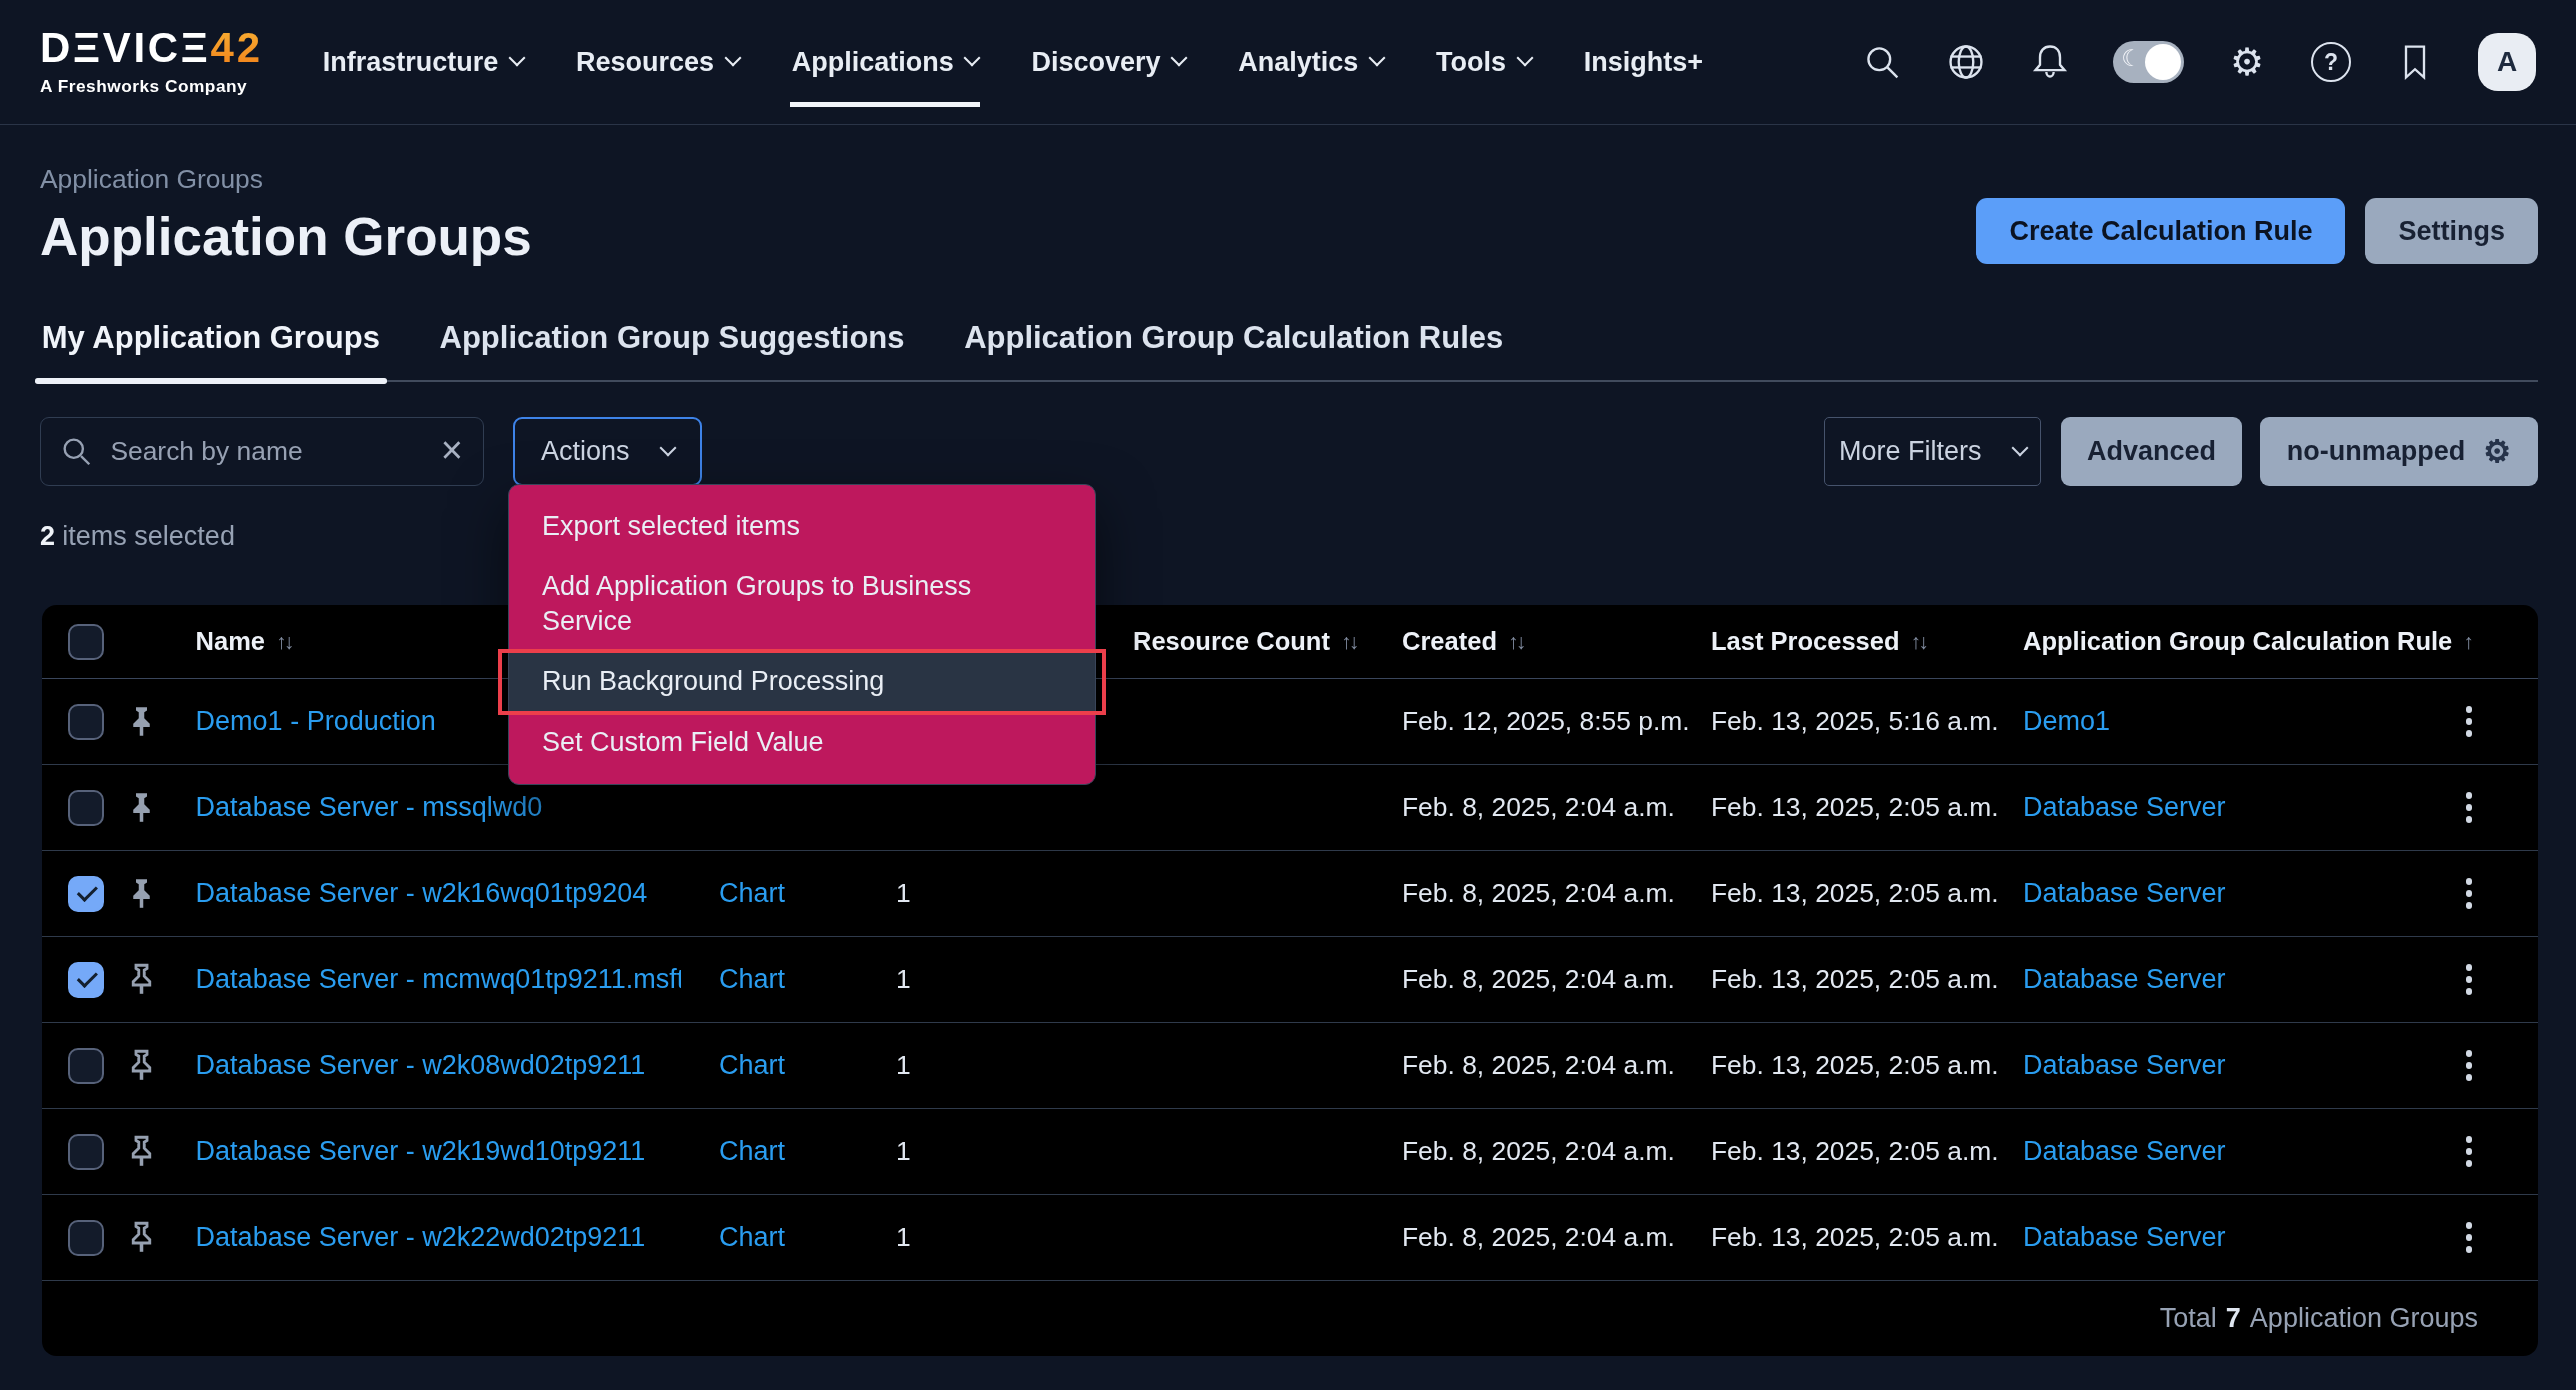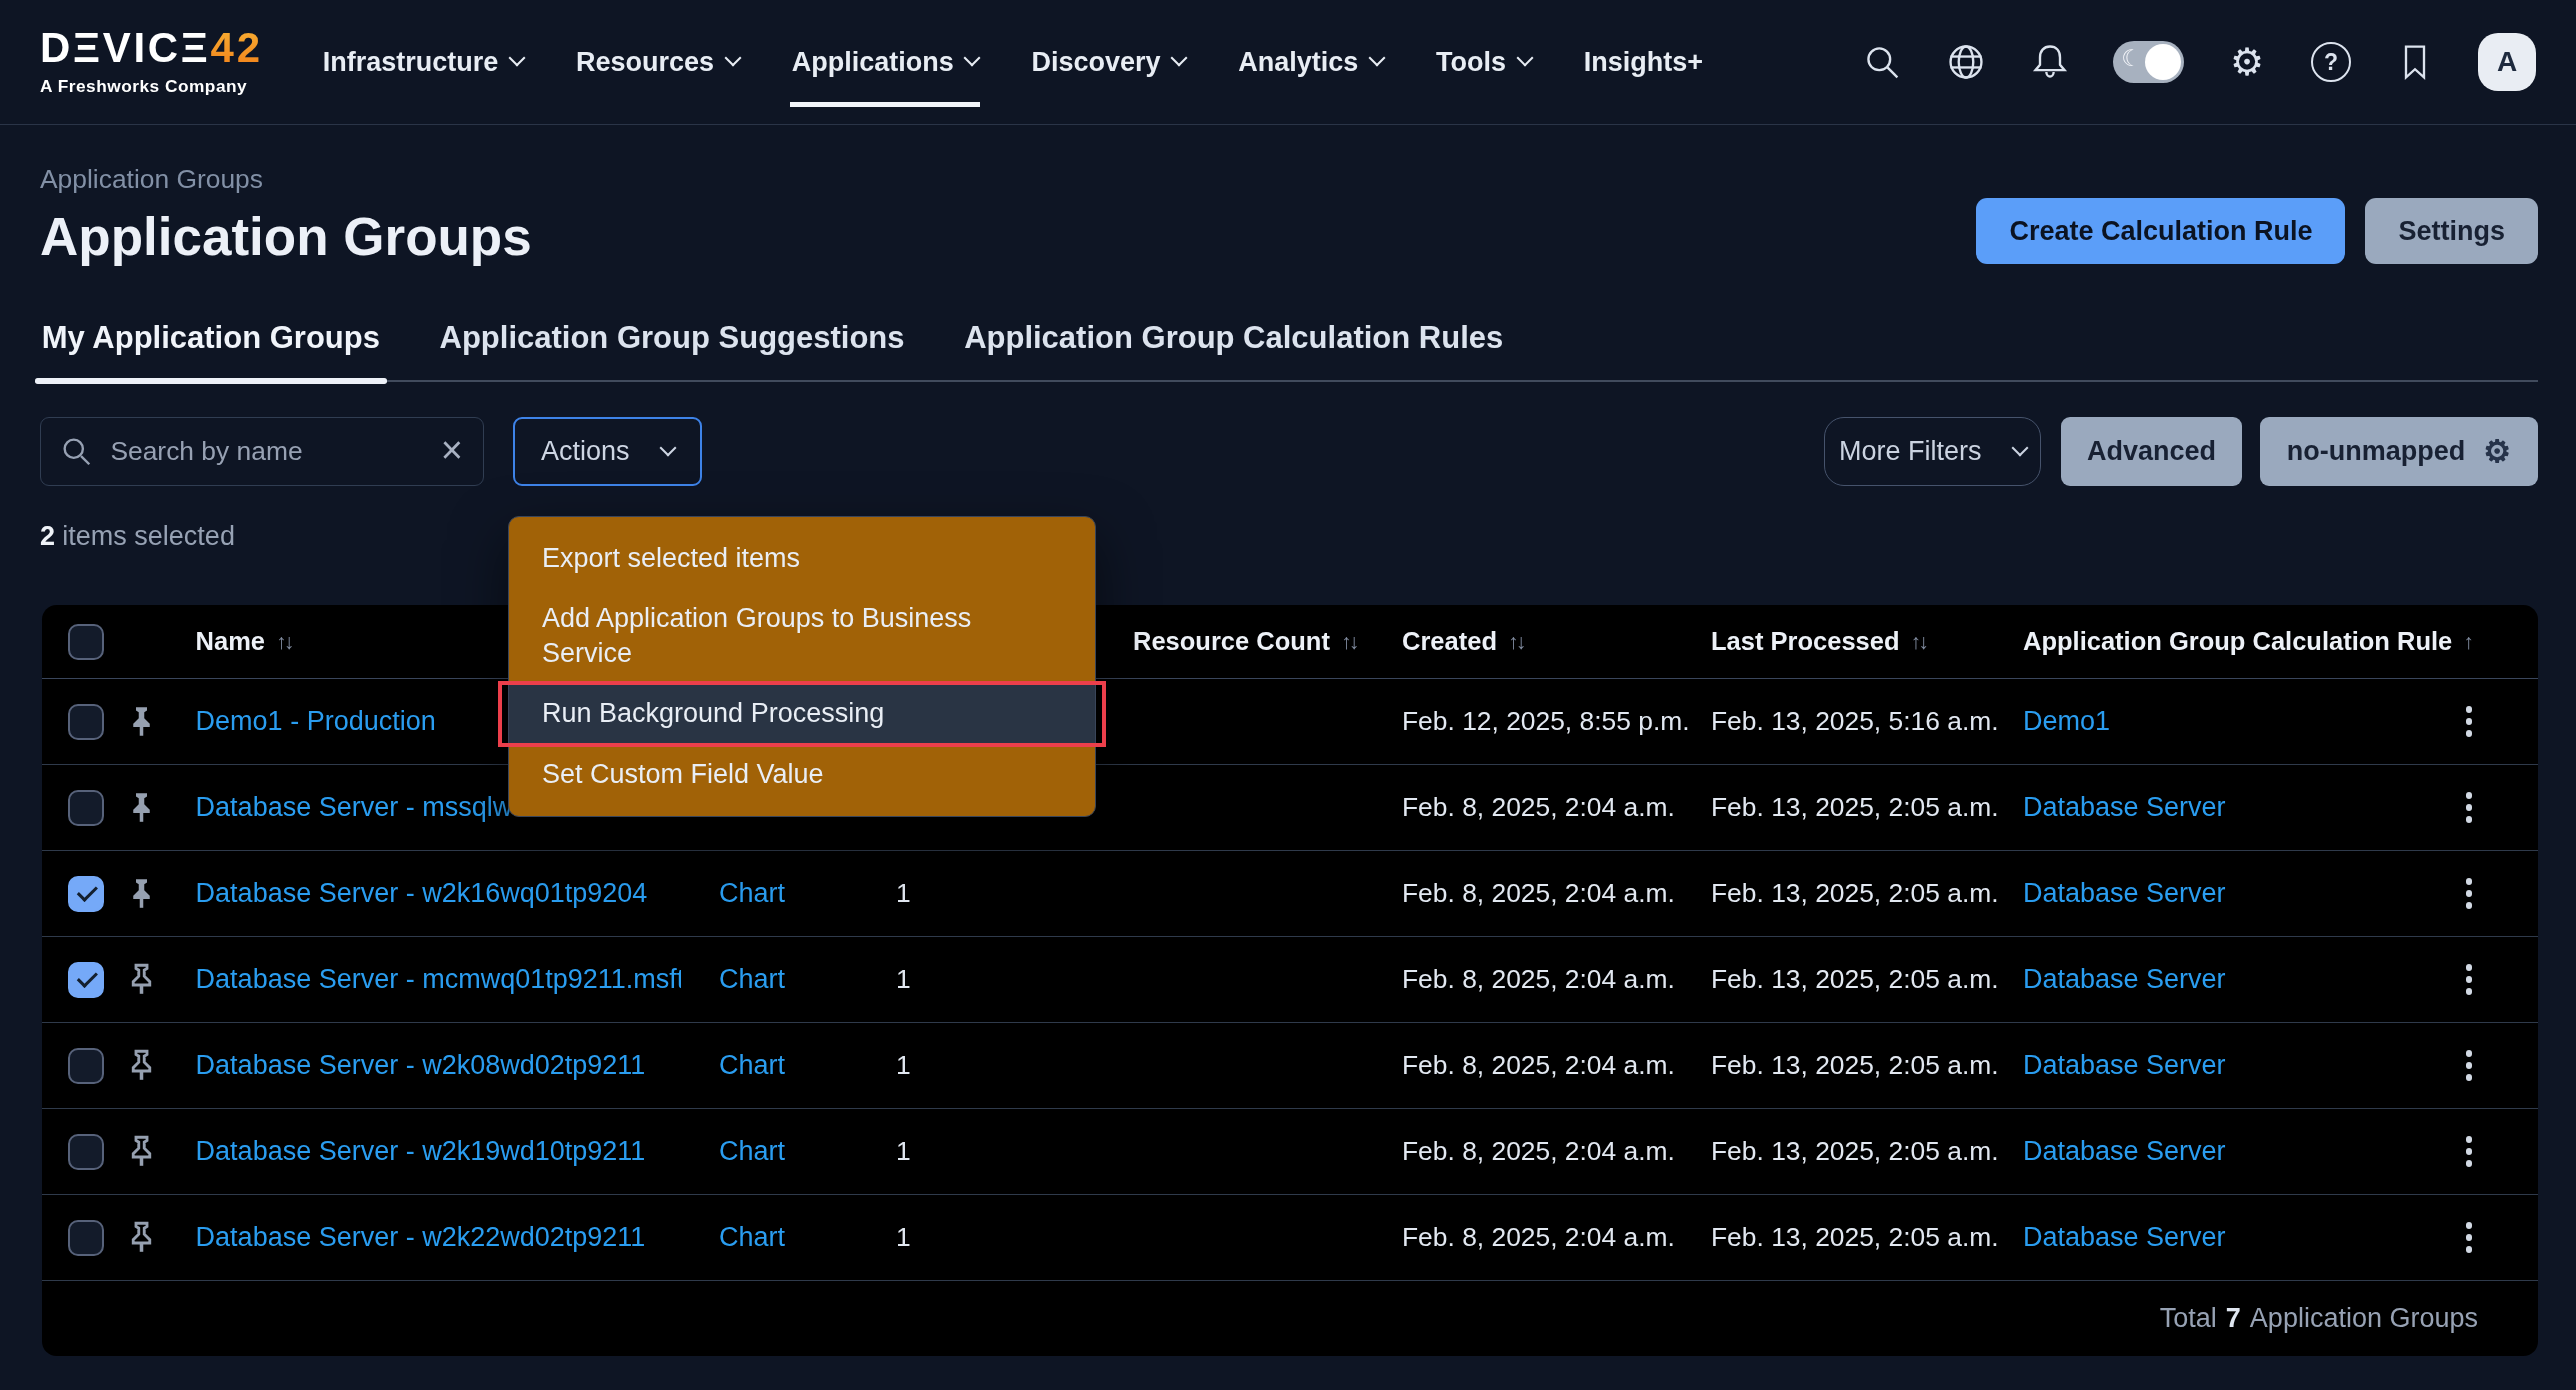--- a/index.html
+++ b/index.html
@@ -49,21 +49,21 @@
   .controls{position:absolute;left:40px;right:38px;top:417px;height:69px;display:flex;align-items:center}
   .search{width:444px;height:69px;border:1.8px solid #303D52;border-radius:9px;display:flex;align-items:center;
     padding:0 20px;box-sizing:border-box;gap:16.4px}
   .search svg{stroke:#97A1B3;fill:none;stroke-width:2.6;flex:none}
   .search input{flex:1;min-width:0;background:transparent;border:none;outline:none;color:#DFE5EE;font-size:26.4px;font-family:Liberation Sans, sans-serif}
   .search input::placeholder{color:#97A1B3}
   .search .clear{color:#A8B1C2;font-size:38px;line-height:1;cursor:pointer;flex:none;margin-top:-3.6px}
   .actions-btn{margin-left:29px;width:189px;height:69px;border:2.7px solid #3E83E8;border-radius:9px;box-sizing:border-box;
     display:flex;align-items:center;justify-content:center;gap:20px;color:#CED6E4;font-size:27px;cursor:pointer}
   .right-controls{margin-left:auto;display:flex;gap:18px;align-items:center}
-  .more-filters{width:217px;height:69px;border:1.8px solid #46536C;border-radius:20px;box-sizing:border-box;color:#CBD3E1;
+  .more-filters{width:217px;height:69px;border:1.8px solid #46536C;border-radius:5px;box-sizing:border-box;color:#CBD3E1;
     font-size:27px;display:flex;align-items:center;justify-content:center;gap:20px;cursor:pointer;margin-right:1.8px}
   .pill-btn{height:69px;border-radius:9px;background:#9AA9BE;color:#182133;font-size:27px;font-weight:700;
     display:flex;align-items:center;justify-content:center;gap:18px;cursor:pointer;box-sizing:border-box}
   .advanced{width:181px}
   .saved-filter{width:278px}
   .saved-filter .gear-glyph{font-size:31px;color:#26334A}
   
   .selection{position:absolute;left:40px;top:521px;font-size:27px;color:#97A2B4}
   .selection b{color:#EFF3F9;font-weight:700;margin-right:7.3px}
   
@@ -87,21 +87,21 @@
   .pin{justify-self:center;cursor:pointer;display:flex}
   .pin svg .pinshape{fill:#96A0B0;stroke:none}
   .pin.outline svg .pinshape{fill:none;stroke:#96A0B0;stroke-width:2.6}
   .pin svg .pinstem{stroke:#96A0B0;stroke-width:3.2}
   .kebab{justify-self:center;display:flex;flex-direction:column;gap:5.5px;padding:9px;cursor:pointer;margin-right:12.7px}
   .kebab i{width:6.4px;height:6.4px;border-radius:50%;background:#D2D9E4;display:block}
   .tfoot{flex:1;display:flex;align-items:center;justify-content:flex-end;padding-right:60px;font-size:27px;color:#97A2B4}
   .tfoot b{color:#DFE6F0;font-weight:700;margin:0 9px}
   .tfoot span{white-space:pre}
   
-  .menu{position:absolute;left:508px;top:516px;width:588px;background:#a16207;border:0.9px solid #39455A;border-radius:11px;
+  .menu{position:absolute;left:508px;top:484px;width:588px;background:#be185d;border:0.9px solid #39455A;border-radius:11px;
     box-shadow:0 22px 55px rgba(0,0,0,.55);padding:11px 0;box-sizing:border-box;z-index:30}
   .menu-item{padding:12.7px 33px;font-size:27px;color:#E9EEF5;line-height:35px;cursor:pointer}
   .menu-item.highlighted{background:#293444;position:relative}
   .menu-item.highlighted::after{content:'';position:absolute;top:-2.7px;bottom:-2.7px;left:-11px;right:-11px;
     border:4.6px solid #EC3F4B;pointer-events:none}
 </style>
 </head>
 <body>
 
 <div class="navbar">

